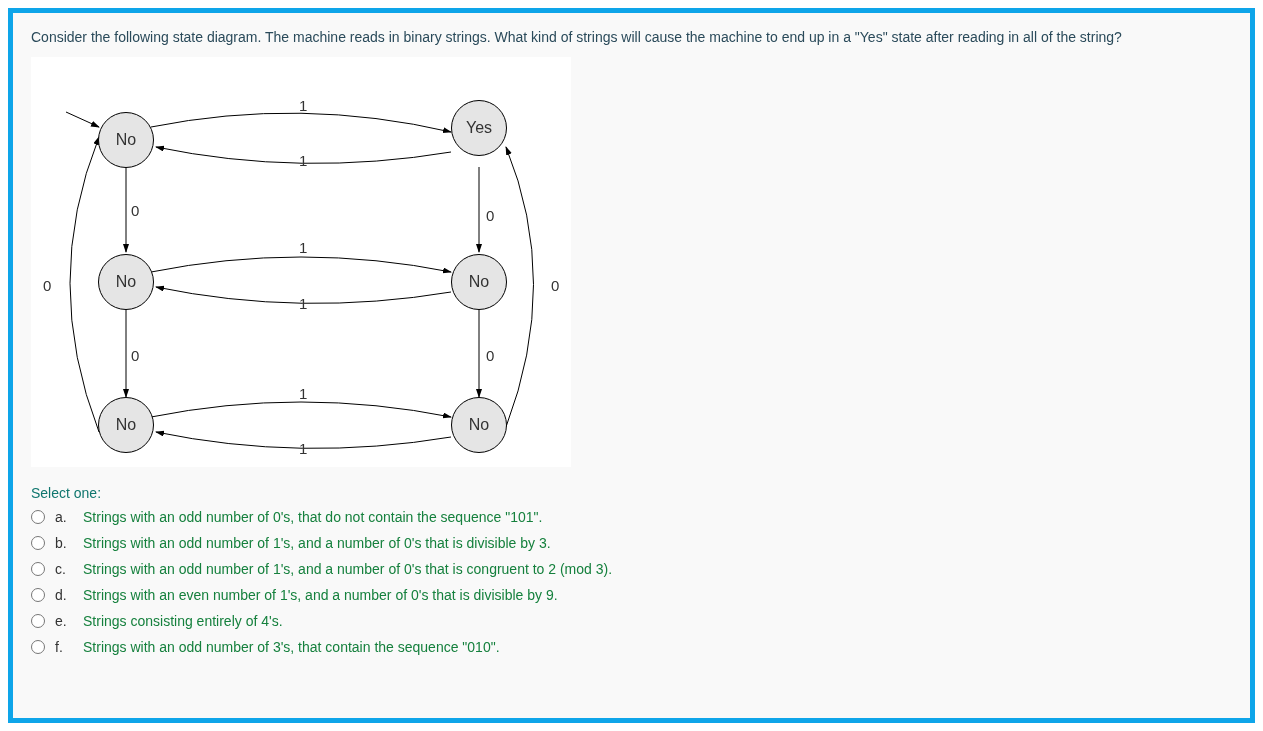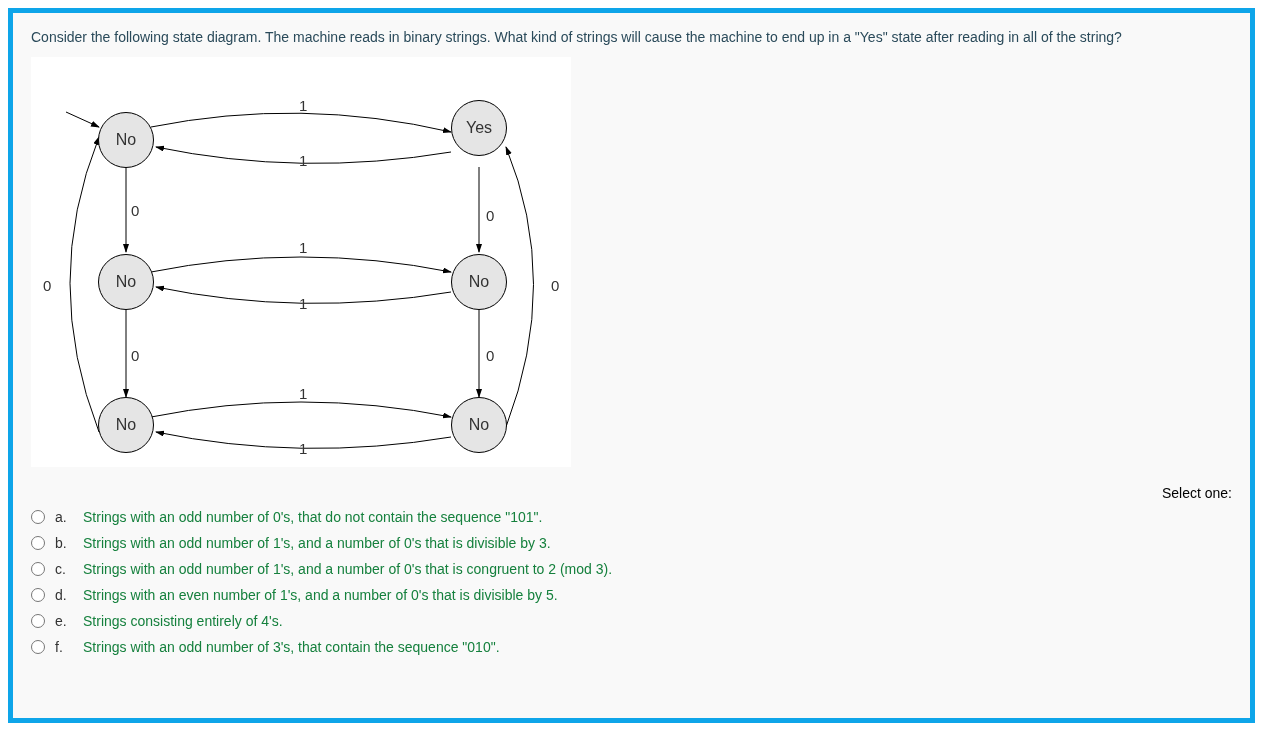--- a/index.html
+++ b/index.html
@@ -45,22 +45,21 @@
       background: #e5e5e5;
     }
     .edge-label {
       position: absolute;
       font-size: 15px;
       background: transparent;
     }
     .select-one {
       margin-top: 8px;
       margin-bottom: 8px;
-      color: #000000;
-      text-align: right;
+      color: #0f766e;
     }
     .options {
       display: flex;
       flex-direction: column;
       gap: 10px;
     }
     .option-row {
       display: flex;
       align-items: center;
       gap: 10px;
@@ -156,21 +155,21 @@
       <span class="option-text">Strings with an odd number of 1's, and a number of 0's that is divisible by 3.</span>
     </label>
     <label class="option-row">
       <input type="radio" name="answer" style="">
       <span class="option-letter">c.</span>
       <span class="option-text">Strings with an odd number of 1's, and a number of 0's that is congruent to 2 (mod 3).</span>
     </label>
     <label class="option-row">
       <input type="radio" name="answer" style="">
       <span class="option-letter">d.</span>
-      <span class="option-text">Strings with an even number of 1's, and a number of 0's that is divisible by 5.</span>
+      <span class="option-text">Strings with an even number of 1's, and a number of 0's that is divisible by 9.</span>
     </label>
     <label class="option-row">
       <input type="radio" name="answer" style="">
       <span class="option-letter">e.</span>
       <span class="option-text">Strings consisting entirely of 4's.</span>
     </label>
     <label class="option-row">
       <input type="radio" name="answer" style="">
       <span class="option-letter">f.</span>
       <span class="option-text">Strings with an odd number of 3's, that contain the sequence "010".</span>

